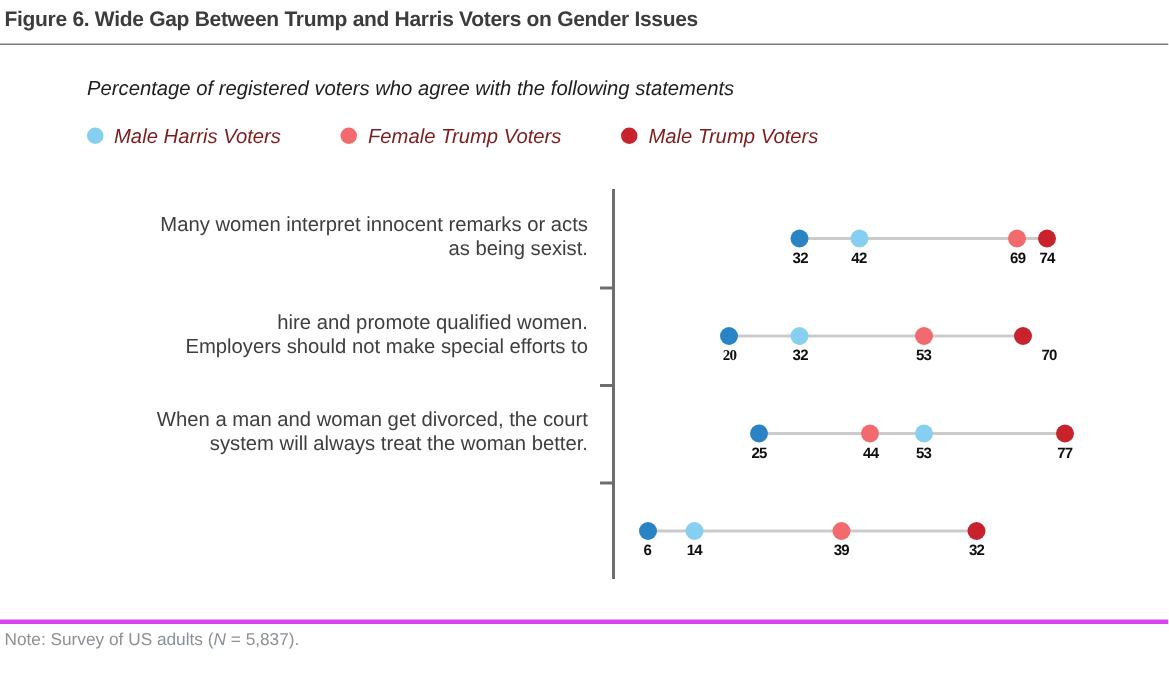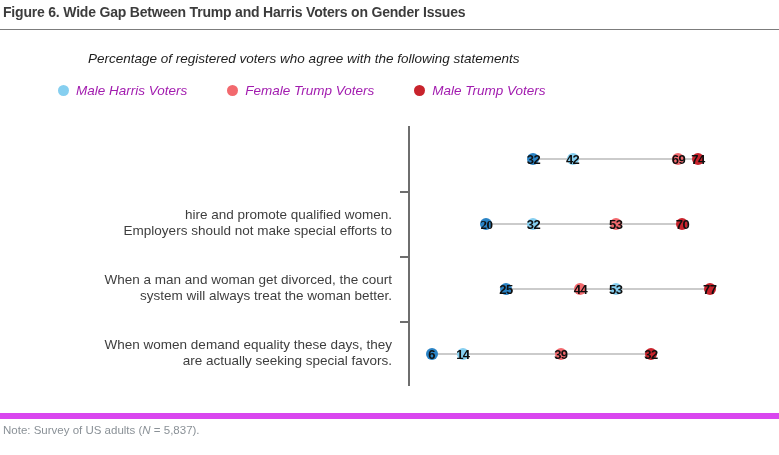--- a/index.html
+++ b/index.html
@@ -17,41 +17,41 @@
     font-weight: 700;
     color: #3c3c3c;
     letter-spacing: -0.2px;
   }
   .title-rule {
     margin-top: 9px;
     border: none;
     border-top: 1.5px solid #7c7c7c;
   }
   .subtitle {
-    margin: 21px 0 0 88px;
+    margin: 21px 0 0 58px;
     font-size: 13.5px;
     font-style: italic;
     color: #1d1d1d;
   }
   .legend {
     margin: 17px 0 0 58px;
     display: flex;
     gap: 40px;
     align-items: center;
   }
   .legend-item { display: flex; align-items: center; gap: 7px; }
   .legend-dot {
     width: 11px; height: 11px;
     border-radius: 50%;
     flex: 0 0 auto;
   }
   .legend-label {
     font-size: 13.5px;
     font-style: italic;
-    color: #a21caf;
+    color: #7f1d1d;
     white-space: nowrap;
   }
   .chart { position: relative; margin-top: 28px; height: 260px; }
   .row { position: relative; height: 65px; }
   .row-label {
     position: absolute;
     left: 0; top: 50%;
     transform: translateY(-52%);
     width: 392px;
     text-align: right;
@@ -67,46 +67,46 @@
   }
   .dot {
     position: absolute;
     top: 27px;
     width: 12px; height: 12px;
     margin-left: -6px;
     border-radius: 50%;
   }
   .dot-value {
     position: absolute;
-    top: 26px;
+    top: 41px;
     width: 44px;
     margin-left: -22px;
     text-align: center;
-    font-size: 13px;
+    font-size: 10px;
     font-weight: 700;
     color: #0f0f0f;
     letter-spacing: -0.5px;
   }
   .y-axis {
     position: absolute;
     left: 408px; top: 0;
     width: 1.5px; height: 260px;
     background: #6e6e6e;
   }
   .row-tick {
     position: absolute;
     left: 400px;
     width: 8.5px; height: 1.5px;
     background: #6e6e6e;
   }
   .footer {
     position: absolute;
     left: 0; top: 413px;
     width: 100%;
-    border-top: 6px solid #d946ef;
+    border-top: 3px solid #d946ef;
     padding: 4px 0 0 3px;
   }
   .footer-line {
     font-size: 11.5px;
     line-height: 1.28;
     color: #8a9197;
   }
   .footer-line .n-italic { font-style: italic; }
 </style>
 </head>
@@ -132,20 +132,24 @@
       </span>
       <span class="legend-item">
         <span class="legend-dot" style="background: rgb(200, 35, 44);"></span>
         <span class="legend-label">Male Trump Voters</span>
       </span>
     </div>
 
   <div class="chart">
     <div class="chart-rows">
         <div class="row">
+          <div class="row-label">
+            <div>Many women interpret innocent remarks or acts</div>
+            <div>as being sexist.</div>
+          </div>
           <div class="plot">
             <div class="connector" style="left: 125.44px; width: 164.64px;"></div>
             <div class="dot" style="left: 125.44px; background: rgb(42, 131, 197);"></div>
             <div class="dot-value" style="left: 125.44px;">32</div>
             <div class="dot" style="left: 164.64px; background: rgb(134, 207, 240);"></div>
             <div class="dot-value" style="left: 164.64px;">42</div>
             <div class="dot" style="left: 270.48px; background: rgb(242, 105, 110);"></div>
             <div class="dot-value" style="left: 270.48px;">69</div>
             <div class="dot" style="left: 290.08px; background: rgb(200, 35, 44);"></div>
             <div class="dot-value" style="left: 290.08px;">74</div>
@@ -158,45 +162,41 @@
           </div>
           <div class="plot">
             <div class="connector" style="left: 78.4px; width: 196px;"></div>
             <div class="dot" style="left: 78.4px; background: rgb(42, 131, 197);"></div>
             <div class="dot-value" style="left: 78.4px; font-family: Liberation Serif, serif;">20</div>
             <div class="dot" style="left: 125.44px; background: rgb(134, 207, 240);"></div>
             <div class="dot-value" style="left: 125.44px;">32</div>
             <div class="dot" style="left: 207.76px; background: rgb(242, 105, 110);"></div>
             <div class="dot-value" style="left: 207.76px;">53</div>
             <div class="dot" style="left: 274.4px; background: rgb(200, 35, 44);"></div>
-            <div class="dot-value" style="left: 274.4px;">70</div>
+            <div class="dot-value" style="left: 274.4px; text-align: right;">70</div>
           </div>
         </div>
         <div class="row">
           <div class="row-label">
             <div>When a man and woman get divorced, the court</div>
             <div>system will always treat the woman better.</div>
           </div>
           <div class="plot">
             <div class="connector" style="left: 98px; width: 203.84px;"></div>
             <div class="dot" style="left: 98px; background: rgb(42, 131, 197);"></div>
             <div class="dot-value" style="left: 98px;">25</div>
             <div class="dot" style="left: 172.48px; background: rgb(242, 105, 110);"></div>
             <div class="dot-value" style="left: 172.48px;">44</div>
             <div class="dot" style="left: 207.76px; background: rgb(134, 207, 240);"></div>
             <div class="dot-value" style="left: 207.76px;">53</div>
             <div class="dot" style="left: 301.84px; background: rgb(200, 35, 44);"></div>
             <div class="dot-value" style="left: 301.84px;">77</div>
           </div>
         </div>
         <div class="row">
-          <div class="row-label">
-            <div>When women demand equality these days, they</div>
-            <div>are actually seeking special favors.</div>
-          </div>
           <div class="plot">
             <div class="connector" style="left: 23.52px; width: 219.52px;"></div>
             <div class="dot" style="left: 23.52px; background: rgb(42, 131, 197);"></div>
             <div class="dot-value" style="left: 23.52px;">6</div>
             <div class="dot" style="left: 54.88px; background: rgb(134, 207, 240);"></div>
             <div class="dot-value" style="left: 54.88px;">14</div>
             <div class="dot" style="left: 152.88px; background: rgb(242, 105, 110);"></div>
             <div class="dot-value" style="left: 152.88px;">39</div>
             <div class="dot" style="left: 243.04px; background: rgb(200, 35, 44);"></div>
             <div class="dot-value" style="left: 243.04px;">32</div>

